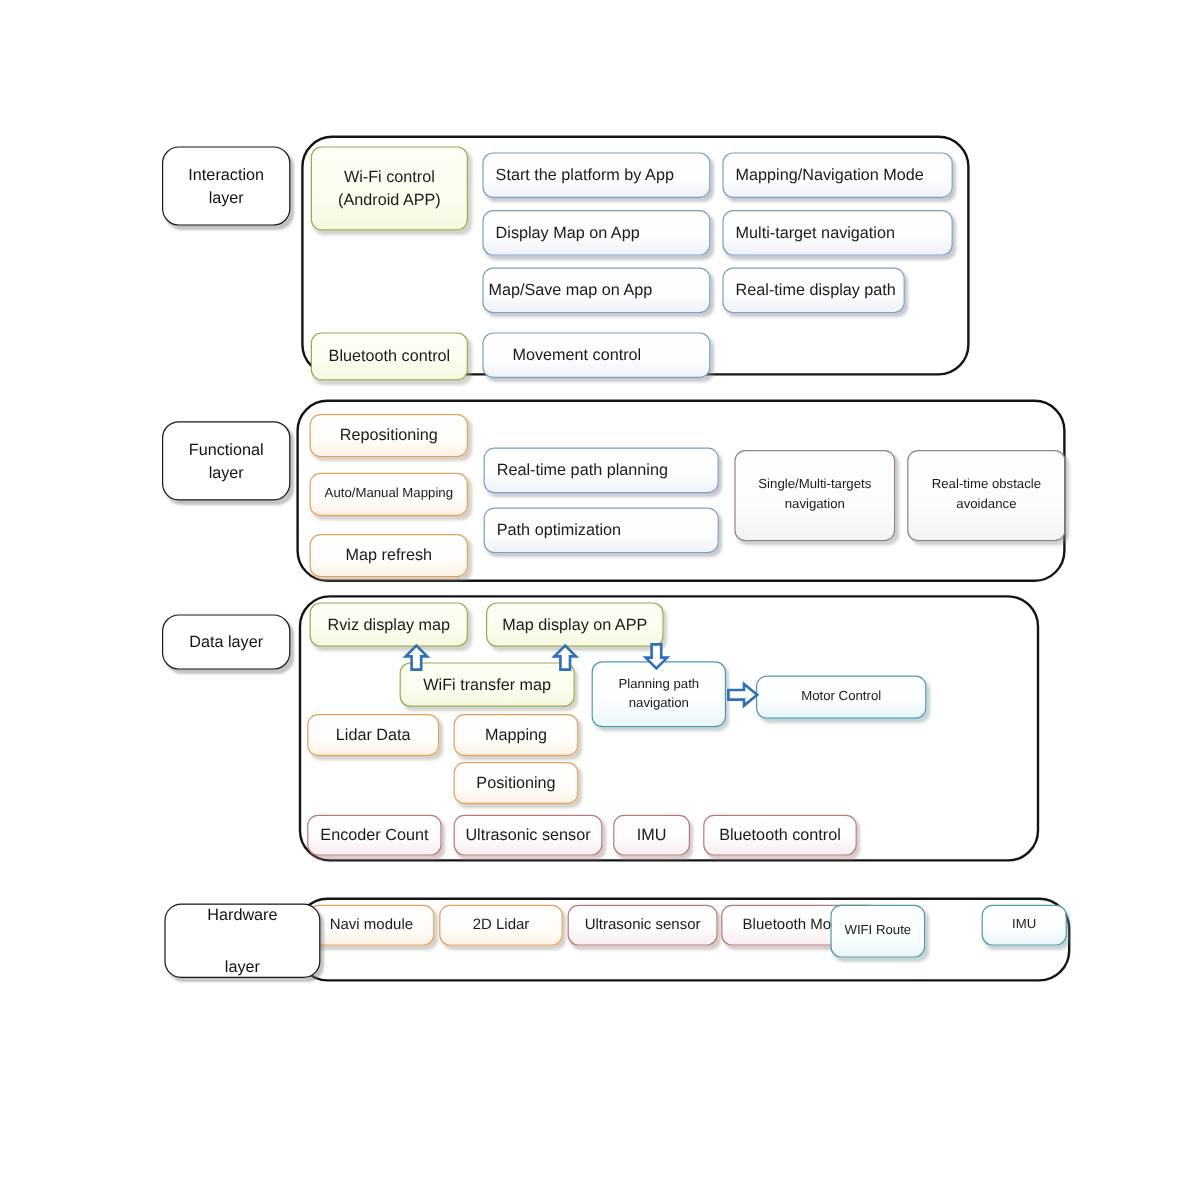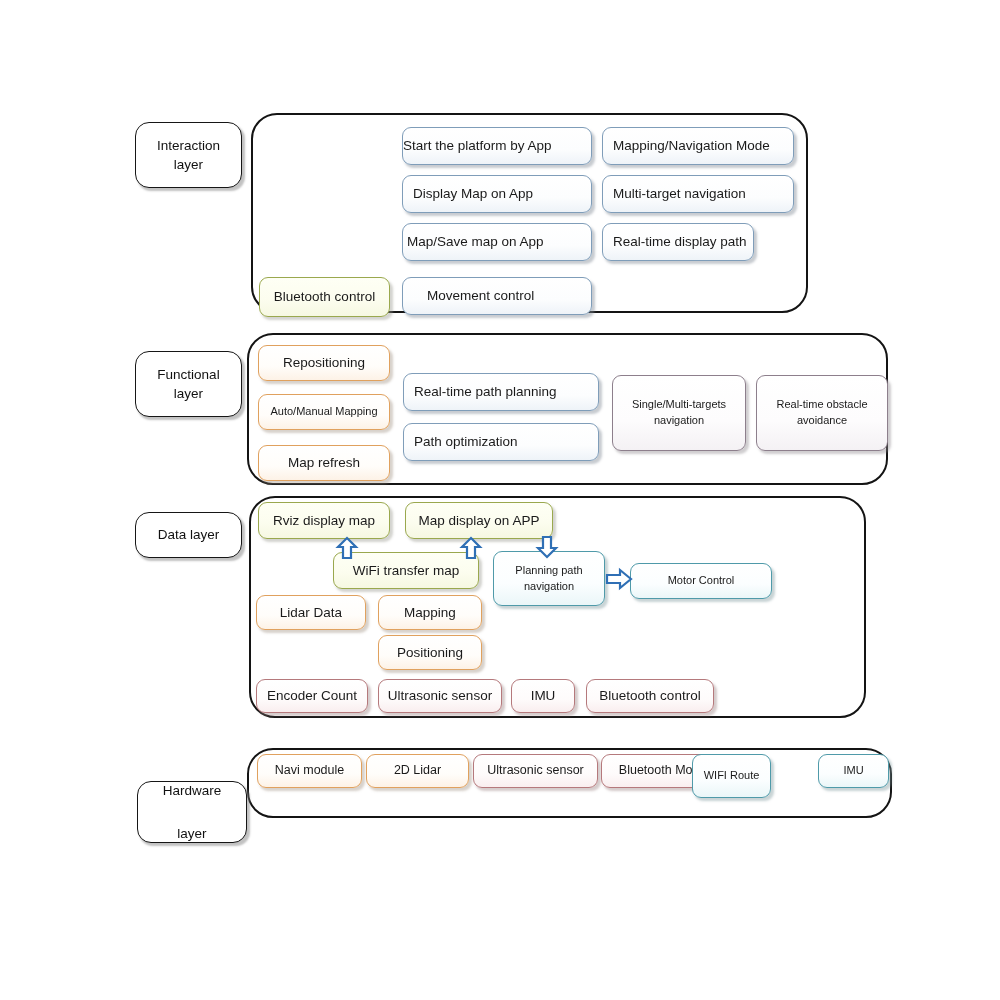--- a/index.html
+++ b/index.html
@@ -104,26 +104,30 @@
 
 <div id="canvas">
 
   <div class="layer-box" style="left:251px; top:113px; width:557px; height:200px;"></div>
 
   <div class="node layer-label" style="left:135px; top:122px; width:107px; height:66px;">
     <span class="ln">Interaction</span>
     <span class="ln">layer</span>
   </div>
 
+  <div class="node t-olive fs-lg" style="left:259px; top:122px; width:131px; height:70px;">
+    <span class="ln">Wi-Fi control</span>
+    <span class="ln">(Android APP)</span>
+  </div>
 
   <div class="node t-olive fs-lg" style="left:259px; top:277px; width:131px; height:40px;">
     <span class="ln">Bluetooth control</span>
   </div>
 
-  <div class="node t-blue fs-lg" style="left:402px; top:127px; width:190px; height:38px; align-items:flex-start; ">
+  <div class="node t-blue fs-lg" style="left:402px; top:127px; width:190px; height:38px; align-items:flex-start; padding-left:10px;">
     <span class="ln">Start the platform by App</span>
   </div>
   <div class="node t-blue fs-lg" style="left:402px; top:175px; width:190px; height:38px; align-items:flex-start; padding-left:10px;">
     <span class="ln">Display Map on App</span>
   </div>
   <div class="node t-blue fs-lg" style="left:402px; top:223px; width:190px; height:38px; align-items:flex-start; padding-left:4px;">
     <span class="ln">Map/Save map on App</span>
   </div>
   <div class="node t-blue fs-lg" style="left:402px; top:277px; width:190px; height:38px; align-items:flex-start; padding-left:24px;">
     <span class="ln">Movement control</span>
@@ -235,21 +239,21 @@
   </div>
   <div class="node t-rose fs-lg" style="left:511px; top:679px; width:64px; height:34px;">
     <span class="ln">IMU</span>
   </div>
   <div class="node t-rose fs-lg" style="left:586px; top:679px; width:128px; height:34px;">
     <span class="ln">Bluetooth control</span>
   </div>
 
   <div class="layer-box" style="left:247px; top:748px; width:645px; height:70px;"></div>
 
-  <div class="node layer-label" style="left:137px; top:781px; width:110px; height:62px;gap:24px;">
+  <div class="node layer-label" style="left:137px; top:753px; width:130px; height:62px;gap:24px;">
     <span class="ln">Hardware</span>
     <span class="ln">layer</span>
   </div>
 
   <div class="node t-orange fs-md" style="left:257px; top:754px; width:105px; height:34px;justify-content:center;">
     <span class="ln">Navi module</span>
   </div>
   <div class="node t-orange fs-md" style="left:366px; top:754px; width:103px; height:34px;">
     <span class="ln">2D Lidar</span>
   </div>

